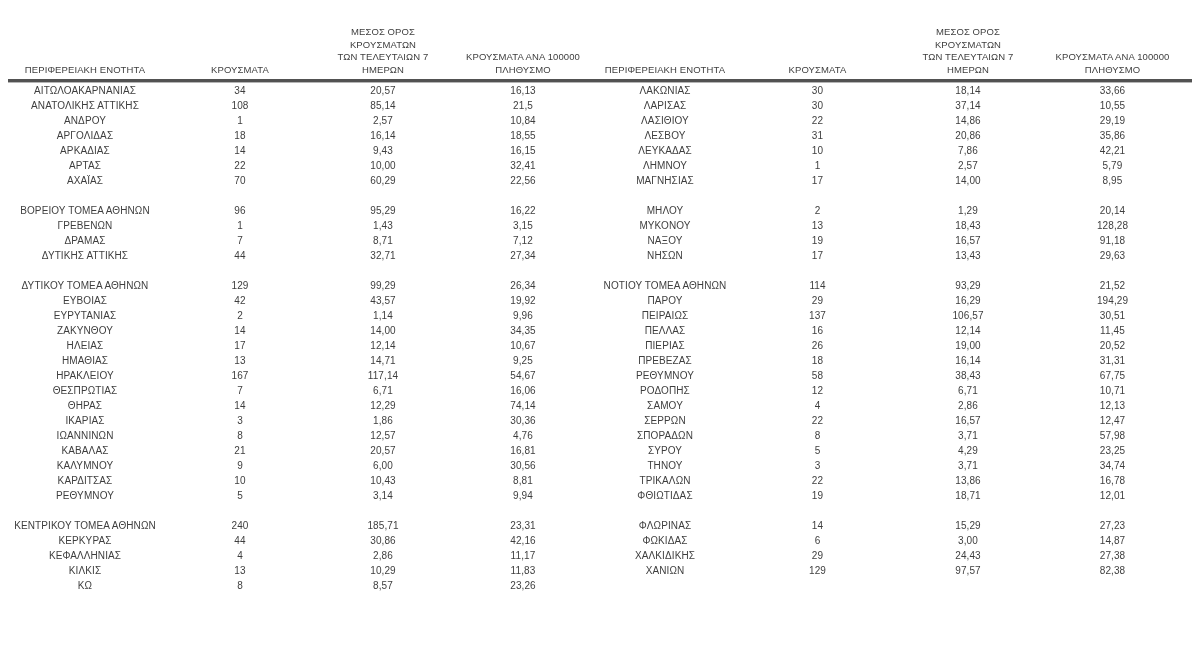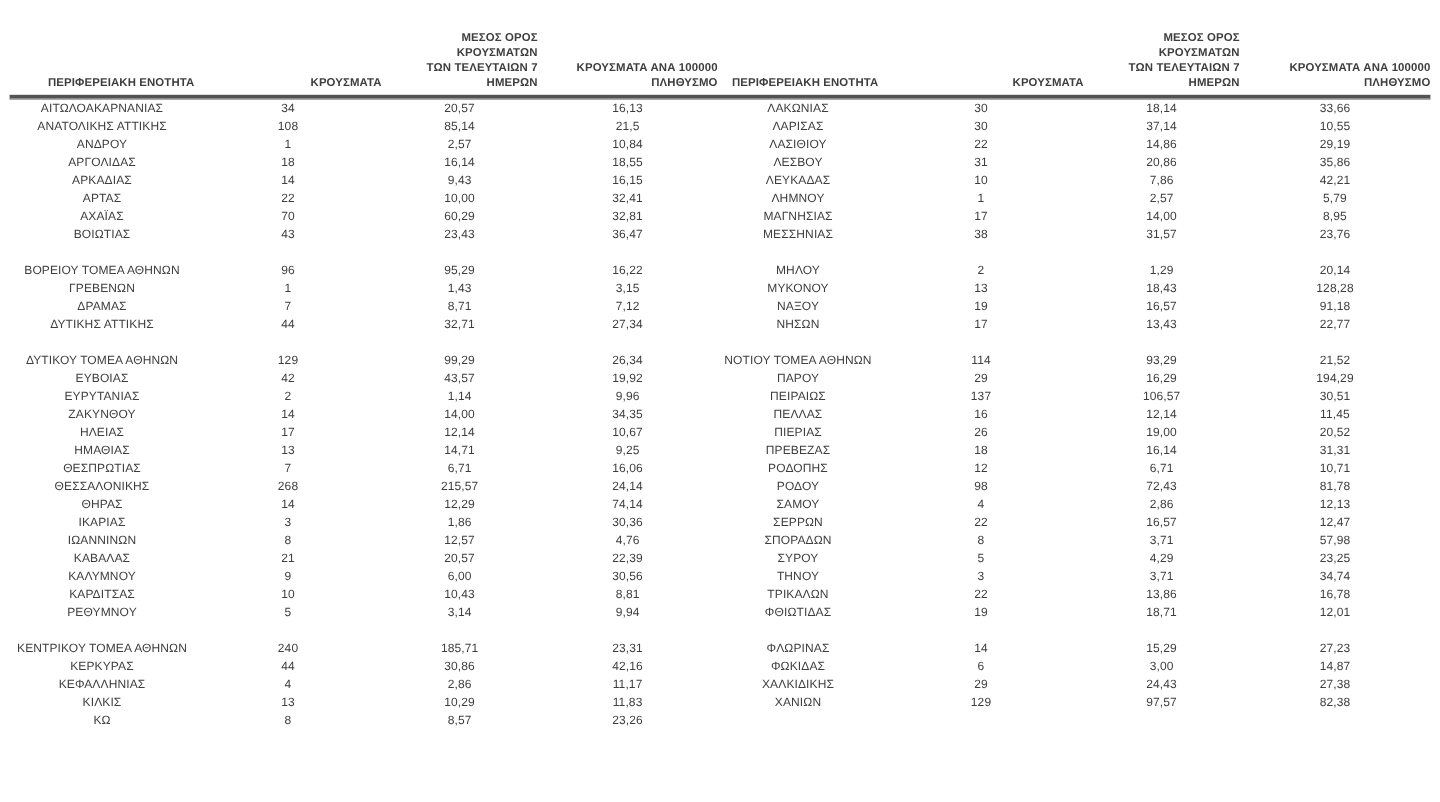--- a/index.html
+++ b/index.html
@@ -17,28 +17,27 @@
     left: 8px;
     top: 26px;
     width: 1184px;
   }
   .grid-row {
     display: grid;
     grid-template-columns: 154px 156px 130px 150px 134px 171px 130px 159px;
   }
   .hcell {
     align-self: end;
-    text-align: right;
+    text-align: center;
     font-size: 9.5px;
     line-height: 12.5px;
     white-space: pre-line;
     color: #3e3e3e;
     padding-bottom: 3px;
     letter-spacing: 0.1px;
-    font-weight: bold;
   }
   .header-row { min-height: 31px; }
   .thick-rule {
     height: 3px;
     background: #525252;
     border-bottom: 1px solid #b5b5b5;
   }
   .cell {
     text-align: center;
     font-size: 10px;
@@ -132,35 +131,25 @@
           <div class="cell">32,41</div>
           <div class="cell">ΛΗΜΝΟΥ</div>
           <div class="cell">1</div>
           <div class="cell">2,57</div>
           <div class="cell">5,79</div>
         </div>
         <div class="grid-row">
           <div class="cell">ΑΧΑΪΑΣ</div>
           <div class="cell">70</div>
           <div class="cell">60,29</div>
-          <div class="cell">32,81</div>
+          <div class="cell">22,56</div>
           <div class="cell">ΜΑΓΝΗΣΙΑΣ</div>
           <div class="cell">17</div>
           <div class="cell">14,00</div>
           <div class="cell">8,95</div>
-        </div>
-        <div class="grid-row">
-          <div class="cell">ΒΟΙΩΤΙΑΣ</div>
-          <div class="cell">43</div>
-          <div class="cell">23,43</div>
-          <div class="cell">36,47</div>
-          <div class="cell">ΜΕΣΣΗΝΙΑΣ</div>
-          <div class="cell">38</div>
-          <div class="cell">31,57</div>
-          <div class="cell">23,76</div>
         </div>
         <div class="spacer-row"></div>
         <div class="grid-row">
           <div class="cell">ΒΟΡΕΙΟΥ ΤΟΜΕΑ ΑΘΗΝΩΝ</div>
           <div class="cell">96</div>
           <div class="cell">95,29</div>
           <div class="cell">16,22</div>
           <div class="cell">ΜΗΛΟΥ</div>
           <div class="cell">2</div>
           <div class="cell">1,29</div>
@@ -187,21 +176,21 @@
           <div class="cell">91,18</div>
         </div>
         <div class="grid-row">
           <div class="cell">ΔΥΤΙΚΗΣ ΑΤΤΙΚΗΣ</div>
           <div class="cell">44</div>
           <div class="cell">32,71</div>
           <div class="cell">27,34</div>
           <div class="cell">ΝΗΣΩΝ</div>
           <div class="cell">17</div>
           <div class="cell">13,43</div>
-          <div class="cell">22,77</div>
+          <div class="cell">29,63</div>
         </div>
         <div class="spacer-row"></div>
         <div class="grid-row">
           <div class="cell">ΔΥΤΙΚΟΥ ΤΟΜΕΑ ΑΘΗΝΩΝ</div>
           <div class="cell">129</div>
           <div class="cell">99,29</div>
           <div class="cell">26,34</div>
           <div class="cell">ΝΟΤΙΟΥ ΤΟΜΕΑ ΑΘΗΝΩΝ</div>
           <div class="cell">114</div>
           <div class="cell">93,29</div>
@@ -251,40 +240,40 @@
           <div class="cell">ΗΜΑΘΙΑΣ</div>
           <div class="cell">13</div>
           <div class="cell">14,71</div>
           <div class="cell">9,25</div>
           <div class="cell">ΠΡΕΒΕΖΑΣ</div>
           <div class="cell">18</div>
           <div class="cell">16,14</div>
           <div class="cell">31,31</div>
         </div>
         <div class="grid-row">
+          <div class="cell">ΗΡΑΚΛΕΙΟΥ</div>
+          <div class="cell">167</div>
+          <div class="cell">117,14</div>
+          <div class="cell">54,67</div>
+          <div class="cell">ΡΕΘΥΜΝΟΥ</div>
+          <div class="cell">58</div>
+          <div class="cell">38,43</div>
+          <div class="cell">67,75</div>
+        </div>
+        <div class="grid-row">
           <div class="cell">ΘΕΣΠΡΩΤΙΑΣ</div>
           <div class="cell">7</div>
           <div class="cell">6,71</div>
           <div class="cell">16,06</div>
           <div class="cell">ΡΟΔΟΠΗΣ</div>
           <div class="cell">12</div>
           <div class="cell">6,71</div>
           <div class="cell">10,71</div>
         </div>
         <div class="grid-row">
-          <div class="cell">ΘΕΣΣΑΛΟΝΙΚΗΣ</div>
-          <div class="cell">268</div>
-          <div class="cell">215,57</div>
-          <div class="cell">24,14</div>
-          <div class="cell">ΡΟΔΟΥ</div>
-          <div class="cell">98</div>
-          <div class="cell">72,43</div>
-          <div class="cell">81,78</div>
-        </div>
-        <div class="grid-row">
           <div class="cell">ΘΗΡΑΣ</div>
           <div class="cell">14</div>
           <div class="cell">12,29</div>
           <div class="cell">74,14</div>
           <div class="cell">ΣΑΜΟΥ</div>
           <div class="cell">4</div>
           <div class="cell">2,86</div>
           <div class="cell">12,13</div>
         </div>
         <div class="grid-row">
@@ -304,21 +293,21 @@
           <div class="cell">4,76</div>
           <div class="cell">ΣΠΟΡΑΔΩΝ</div>
           <div class="cell">8</div>
           <div class="cell">3,71</div>
           <div class="cell">57,98</div>
         </div>
         <div class="grid-row">
           <div class="cell">ΚΑΒΑΛΑΣ</div>
           <div class="cell">21</div>
           <div class="cell">20,57</div>
-          <div class="cell">22,39</div>
+          <div class="cell">16,81</div>
           <div class="cell">ΣΥΡΟΥ</div>
           <div class="cell">5</div>
           <div class="cell">4,29</div>
           <div class="cell">23,25</div>
         </div>
         <div class="grid-row">
           <div class="cell">ΚΑΛΥΜΝΟΥ</div>
           <div class="cell">9</div>
           <div class="cell">6,00</div>
           <div class="cell">30,56</div>

